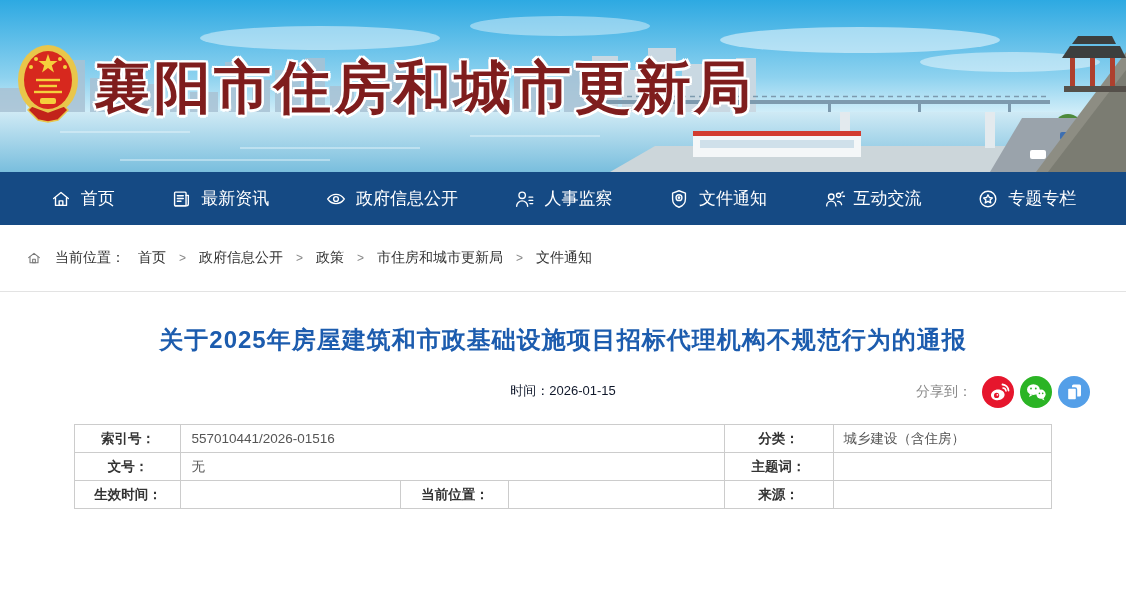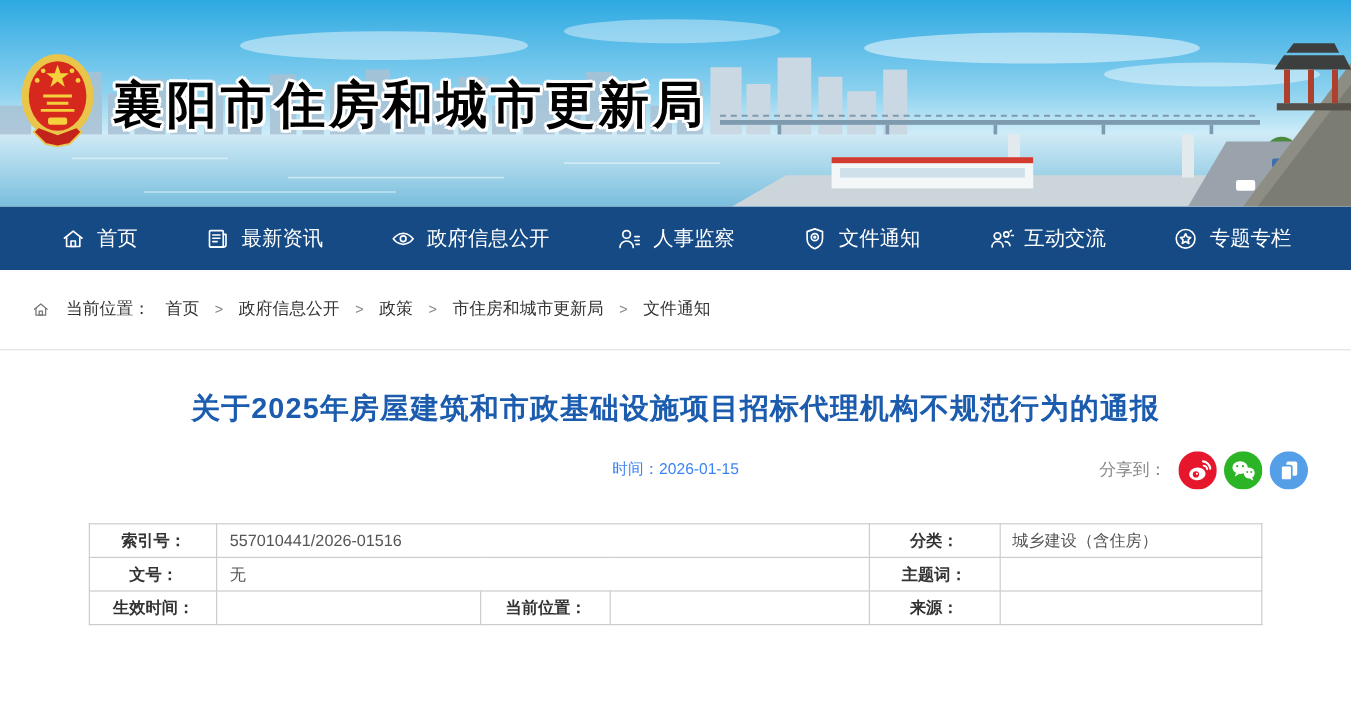--- a/index.html
+++ b/index.html
@@ -7,45 +7,45 @@
     width:1126px;height:589px;position:relative;overflow:hidden;
     background:#ffffff;
     font-family:"Liberation Sans","DejaVu Sans",sans-serif;
     -webkit-font-smoothing:antialiased;
   }
   
   .banner{position:relative;width:1126px;height:172px;overflow:hidden;}
   .banner .scene{position:absolute;left:0;top:0;}
   .brand{position:absolute;left:16px;top:42px;display:flex;align-items:center;gap:14px;}
   .site-title{
-    font-size:42px;font-weight:bold;color:#000000;letter-spacing:3px;white-space:nowrap;
+    font-size:57px;font-weight:bold;color:#7f1d1d;letter-spacing:3px;white-space:nowrap;
     text-shadow:-2px -2px 0 #fff,2px -2px 0 #fff,-2px 2px 0 #fff,2px 2px 0 #fff,
                 0 -2.5px 0 #fff,0 2.5px 0 #fff,-2.5px 0 0 #fff,2.5px 0 0 #fff;
   }
   
   .nav{height:53px;background:#154a84;display:flex;align-items:center;
        justify-content:space-around;padding:0 22px;}
   .nav-item{display:flex;align-items:center;gap:9px;color:#fff;font-size:17px;cursor:pointer;white-space:nowrap;}
   .nav-item svg{width:22px;height:22px;stroke:#fff;fill:none;stroke-width:1.5;stroke-linecap:round;stroke-linejoin:round;}
   
   .breadcrumb{height:42px;display:flex;align-items:center;gap:13px;padding:12px 26px;
       font-size:14px;color:#333;background:#fff;border-bottom:1px solid #e3e3e3;}
   .breadcrumb svg{width:16px;height:16px;stroke:#777;fill:none;stroke-width:1.6;stroke-linecap:round;stroke-linejoin:round;}
   .crumb-sep{color:#888;font-size:12px;}
   .crumb-link{color:#333;cursor:pointer;}
   
   .article{padding-top:32px;}
   .article-title{text-align:center;font-size:24px;font-weight:bold;color:#1c5cae;margin:0 60px;letter-spacing:1px;}
   .meta-row{position:relative;height:42px;margin-top:14px;}
-  .meta-time{position:absolute;left:0;right:0;top:12px;text-align:center;color:#3b82f6;font-size:13px;}
+  .meta-time{position:absolute;left:0;right:0;top:12px;text-align:center;color:#0f172a;font-size:13px;}
   .share{position:absolute;right:36px;top:6px;display:flex;align-items:center;gap:6px;}
   .share-label{color:#888;font-size:14px;margin-right:4px;text-align:center;}
   .share-btn{width:32px;height:32px;cursor:pointer;display:block;}
   
-  .meta-table{width:976px;margin:24px auto 0;border-collapse:collapse;table-layout:fixed;
+  .meta-table{width:976px;margin:12px auto 0;border-collapse:collapse;table-layout:fixed;
       font-size:13.5px;color:#555;}
   .meta-table td{border:1px solid #ccc;height:27px;padding:0 10px;overflow:hidden;white-space:nowrap;}
   .meta-table td.lbl{font-weight:bold;color:#333;text-align:center;padding:0 4px;}
 </style>
 </head>
 <body>
 
 <div class="banner">
   <svg class="scene" width="1126" height="172" viewBox="0 0 1126 172">
     <defs>

